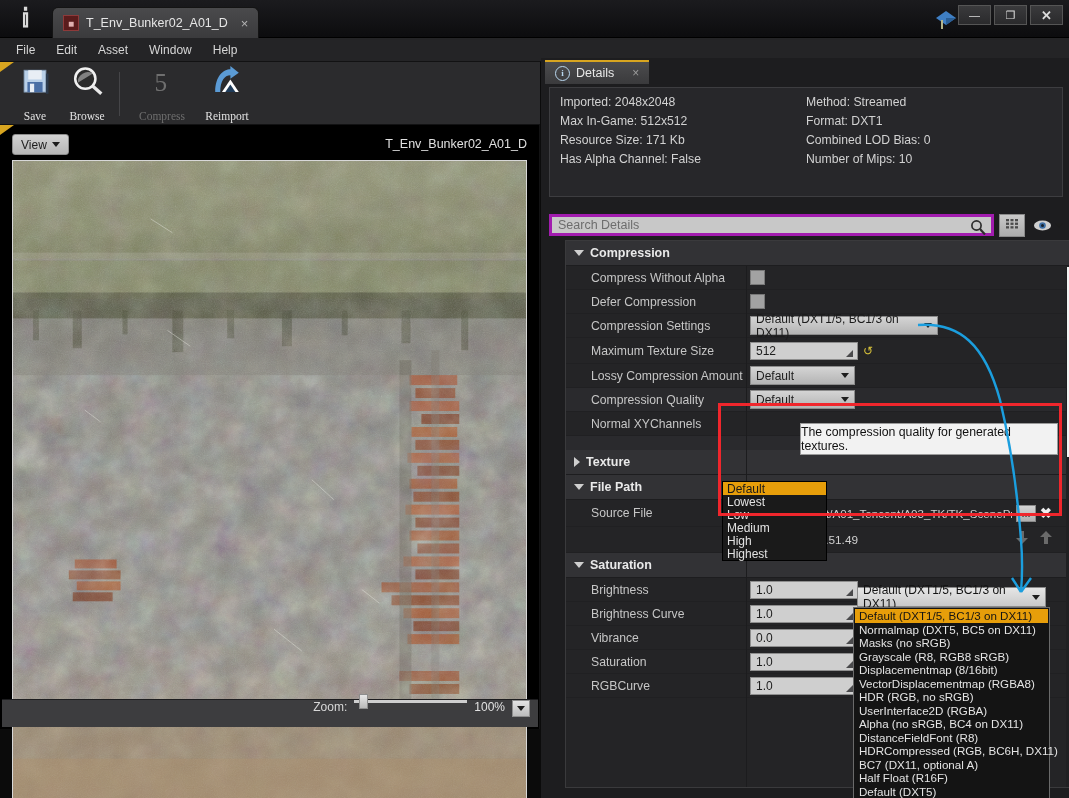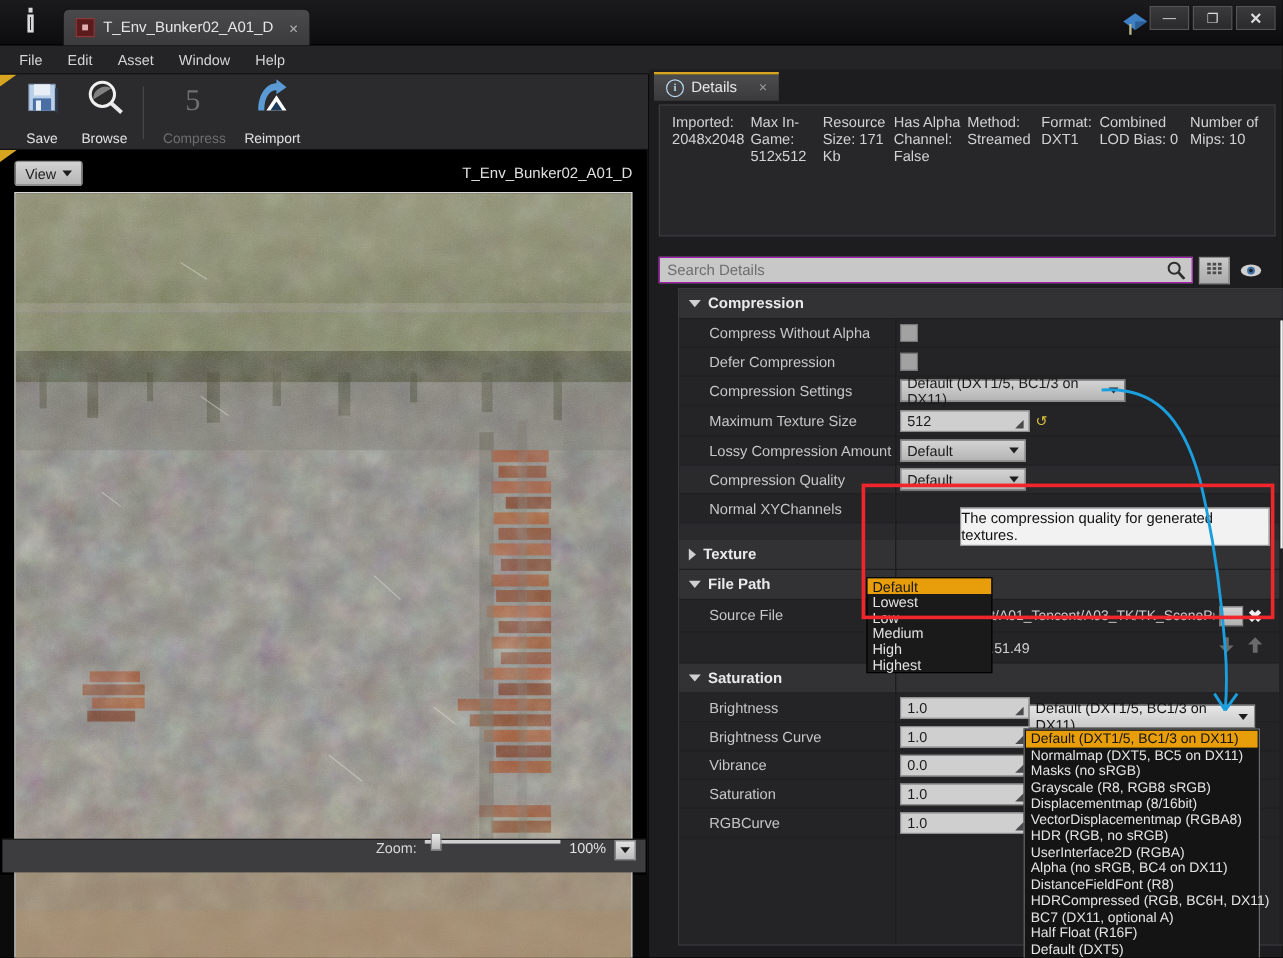--- a/index.html
+++ b/index.html
@@ -62,21 +62,21 @@
   }
   .tb-accent{
     position:absolute;left:0;top:0;width:14px;height:10px;
     background:#d8a520; clip-path:polygon(0 0,100% 0,0 100%);
   }
   .tb-btn{
     position:absolute; top:4px; width:54px; height:56px;
     display:flex;flex-direction:column;align-items:center;justify-content:flex-start;
     cursor:pointer;
   }
-  .tb-btn .lbl{ font-size:11.5px;color:#e2e2e2; margin-top:12px;}
+  .tb-btn .lbl{ font-size:11.5px;color:#e2e2e2; margin-top:12px;font-family:Liberation Serif, serif;}
   .tb-btn.dis .lbl{ color:#6e6e6e; }
   .tb-sep{
     position:absolute; top:10px; width:1px; height:44px; background:#454548;
   }
   .mipwrap{
     position:absolute; left:283px; top:96px; display:flex; align-items:center; gap:7px;
   }
   .mipcheck{ width:15px;height:15px;background:#a8a8a8;border:1px solid #777;}
   .miplabel{ color:#c9c9c9; font-size:12px;}
   .mipfield{
@@ -155,29 +155,29 @@
     width:15px;height:15px;border-radius:50%;
     border:1.5px solid #b9d7ef; color:#b9d7ef; font-size:9px;
     display:flex;align-items:center;justify-content:center;
     font-family:"Liberation Serif",serif; font-weight:bold;
   }
   .infobox{
     position:absolute; left:8px; top:29px; width:514px; height:110px;
     background:#27272a; border:1px solid #3d3d40;
     display:flex; padding:7px 10px;
   }
-  .info-col{ flex:1; display:flex;flex-direction:row;gap:5px;}
+  .info-col{ flex:1; display:flex;flex-direction:column;gap:5px;}
   .info-col .r{ color:#d2d2d2; font-size:12.2px;}
 
   .searchrow{
     position:absolute; left:8px; top:155px; width:514px; height:24px;
     display:flex; gap:5px; align-items:center;
   }
   .searchbox{
-    flex:1; height:22px; background:#c8c8c8; border:1px solid #a21caf;
+    flex:1; height:22px; background:#c8c8c8; border:3px solid #a21caf;
     display:flex;align-items:center; padding:0 6px; position:relative;
   }
   .searchbox input{
     border:none;outline:none;background:transparent;width:100%;
     font-size:12.5px; color:#3a3a3a; font-family:"Liberation Sans",sans-serif;
   }
   .searchbox input::placeholder{ color:#6d6d6d;}
   .mag{ position:absolute; right:5px; top:2px; }
   .grid-btn{
     width:26px;height:23px;background:linear-gradient(#c9c9c9,#ababab);

